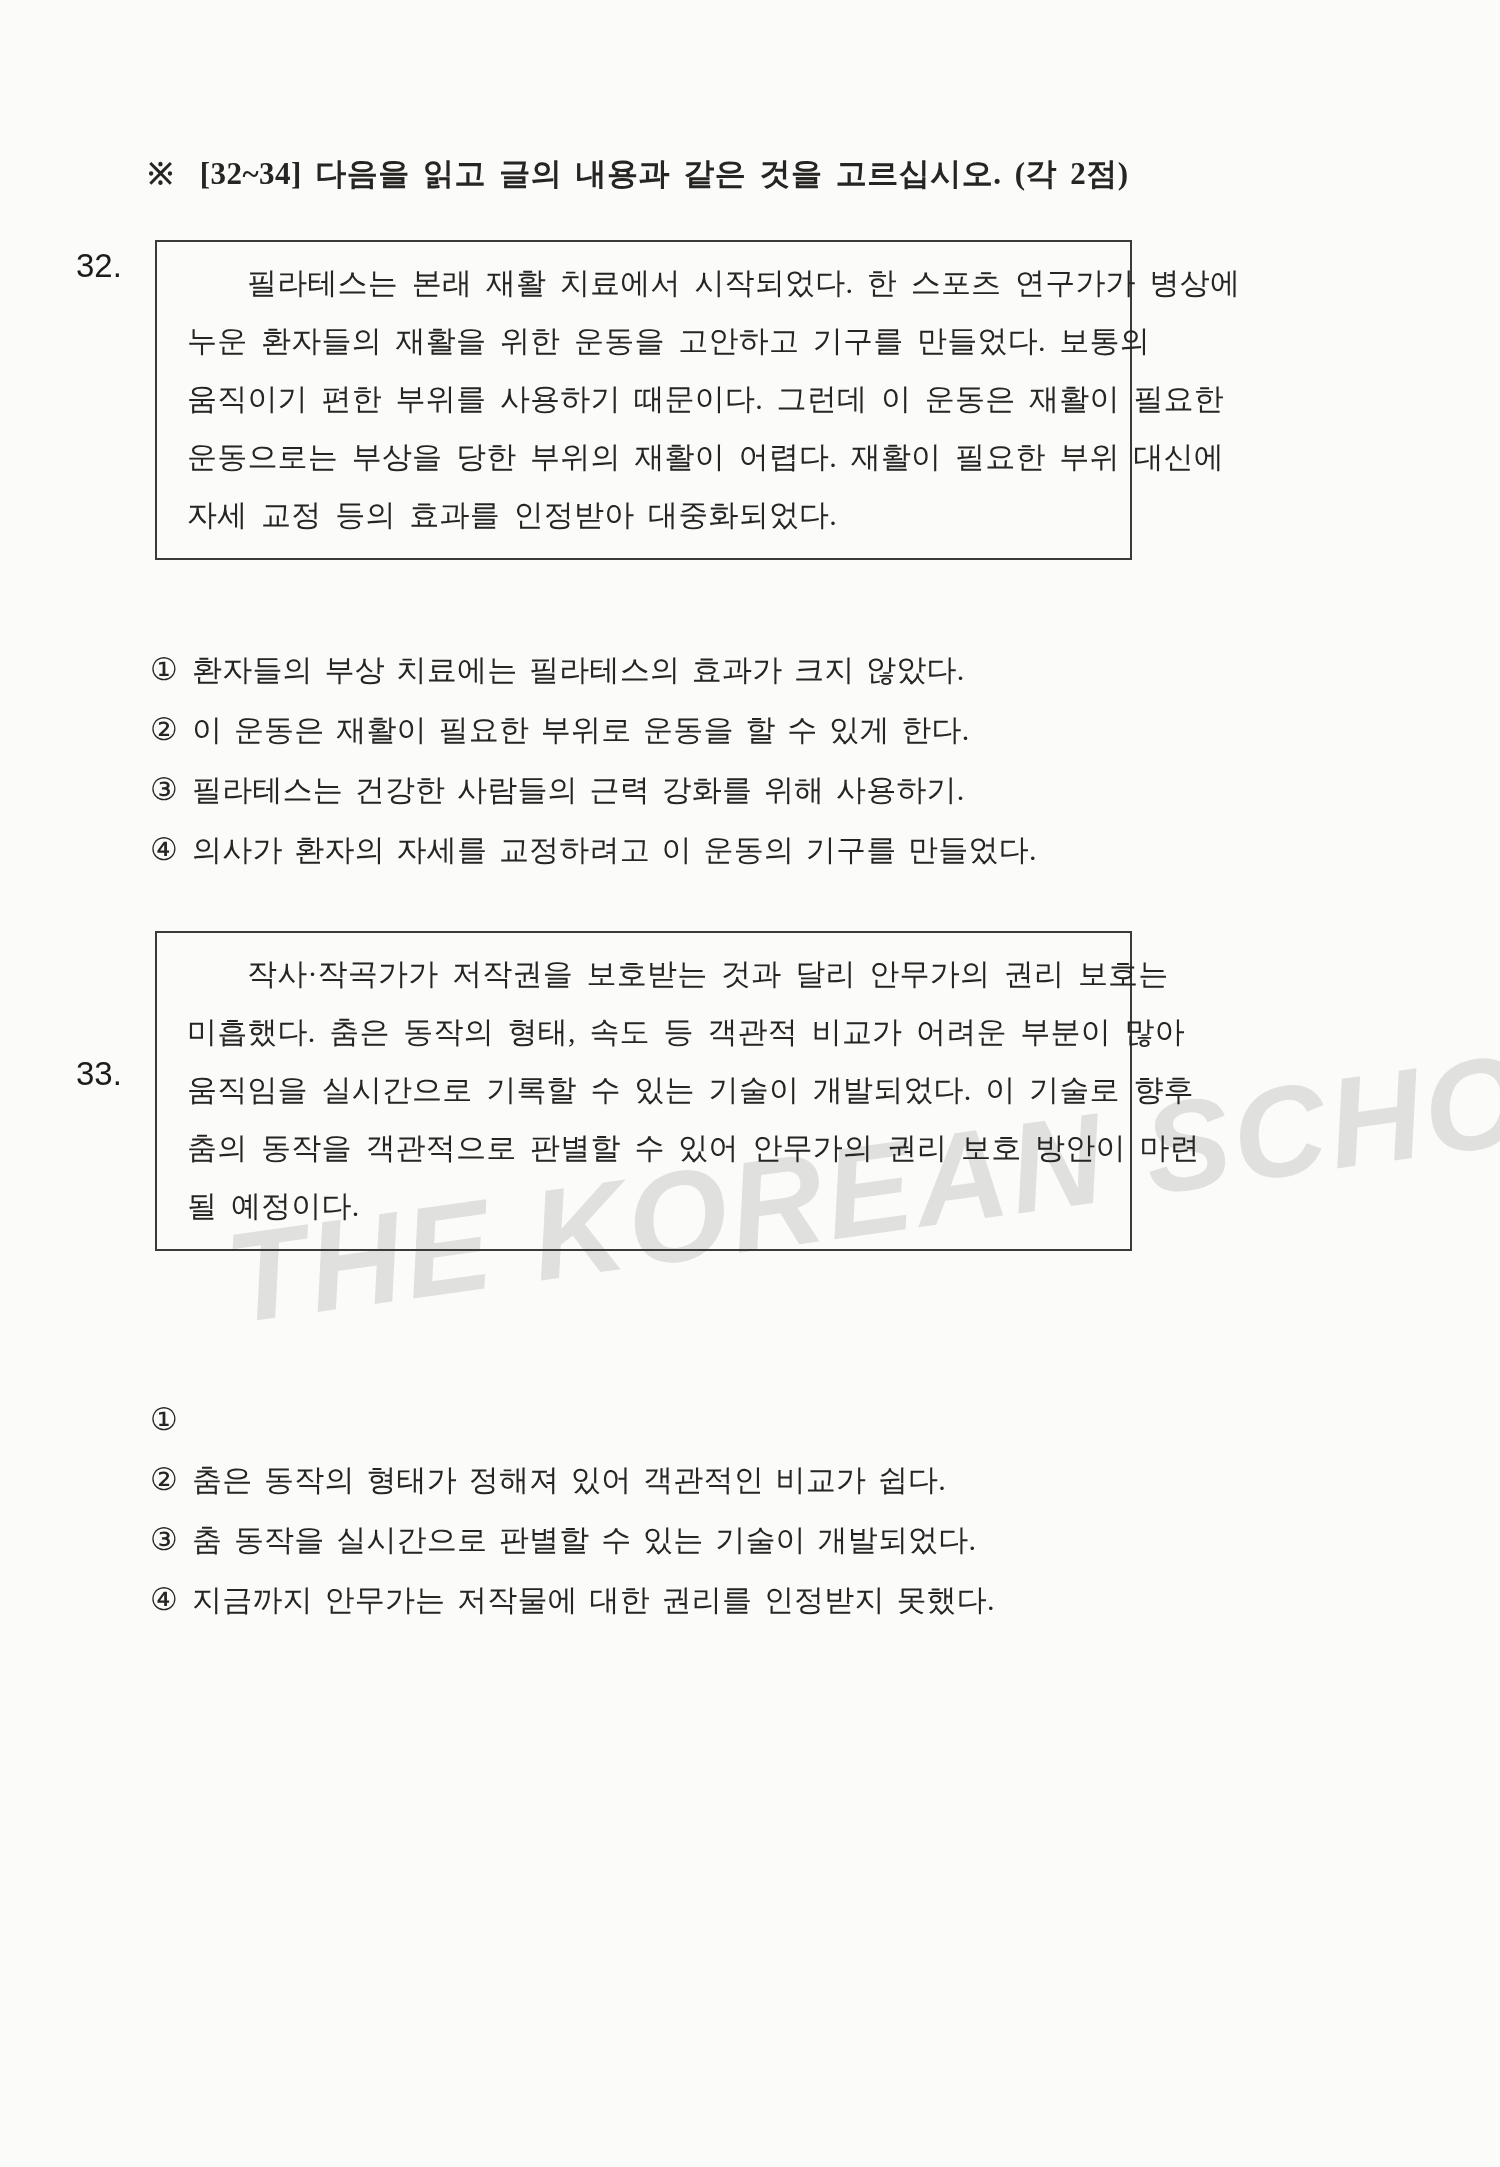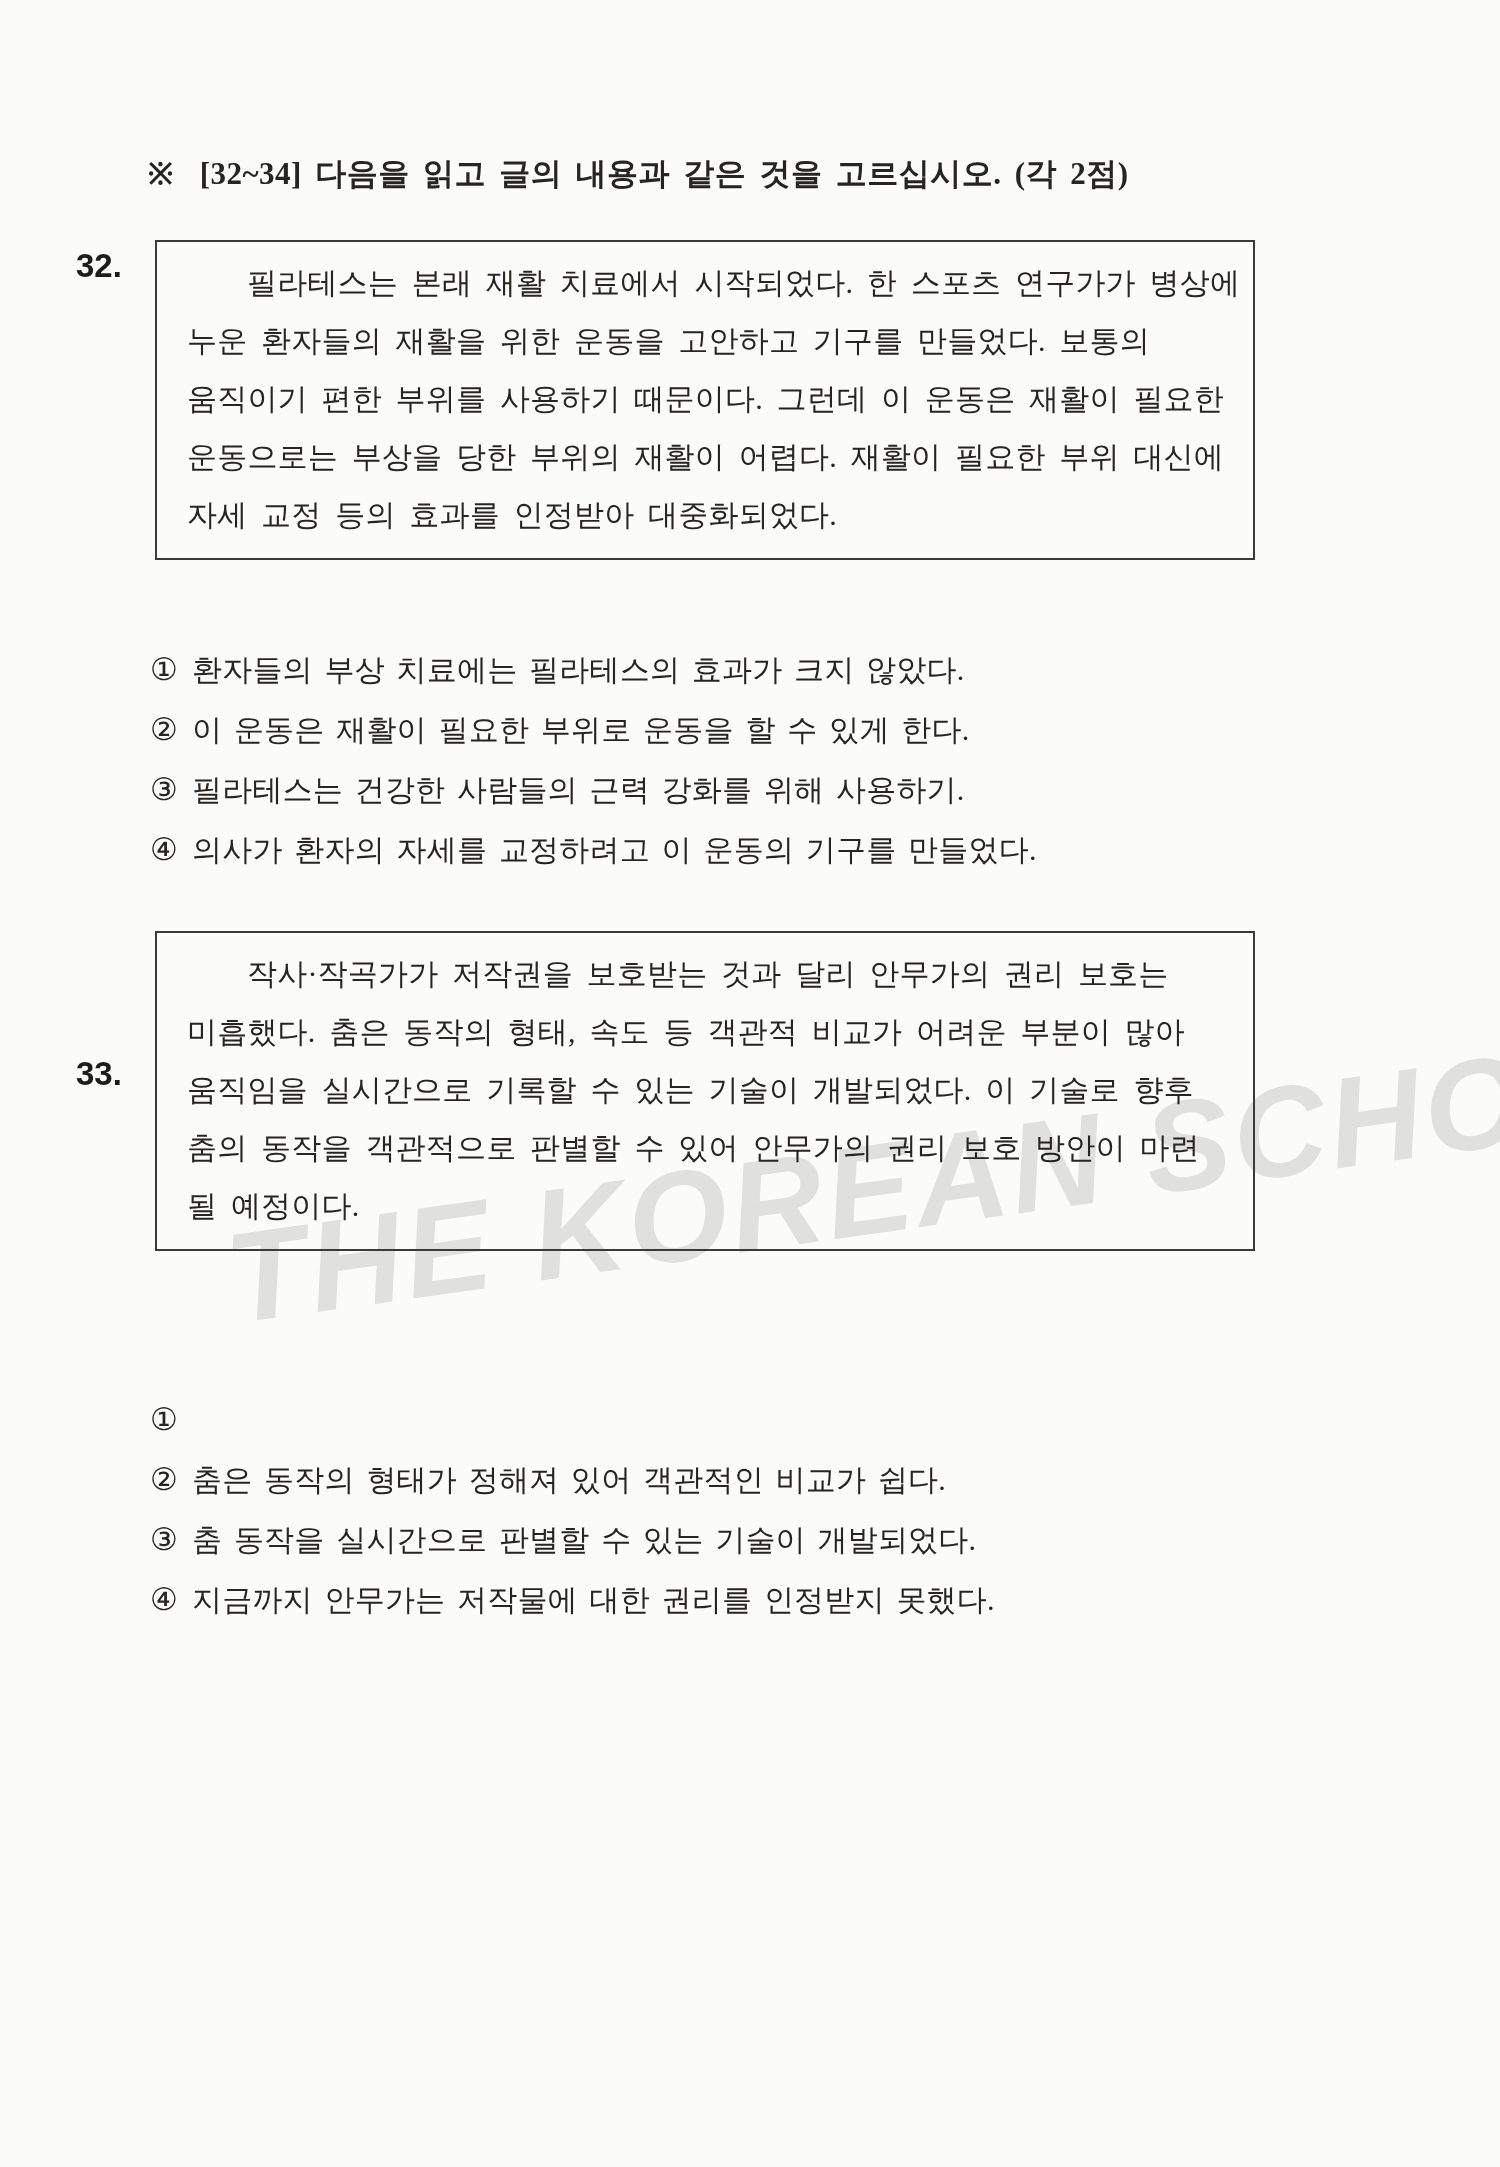--- a/index.html
+++ b/index.html
@@ -35,27 +35,27 @@
     display: flex; align-items: baseline; gap: 26px;
     font-size: 31px; font-weight: 600;
     letter-spacing: 0.5px; word-spacing: 5px;
     white-space: nowrap;
   }
   .header .asterisk { font-size: 30px; }
 
   .q-number {
     position: absolute; left: 76px;
     font-family: "Liberation Sans", "DejaVu Sans", sans-serif;
-    font-weight: 700; font-size: 33px; color: #1c1c1c;
+    font-weight: 400; font-size: 33px; color: #1c1c1c;
   }
   #q32-number { top: 247px; }
   #q33-number { top: 1055px; }
 
   .passage-box {
-    position: absolute; left: 155px; width: 1100px;
+    position: absolute; left: 155px; width: 977px;
     border: 2px solid #3a3a38;
     background: transparent;
     padding: 12px 26px 14px 30px;
     box-sizing: border-box;
   }
   #q32-box { top: 240px; }
   #q33-box { top: 931px; }
 
   .passage-line {
     font-size: 30px; line-height: 58px;

